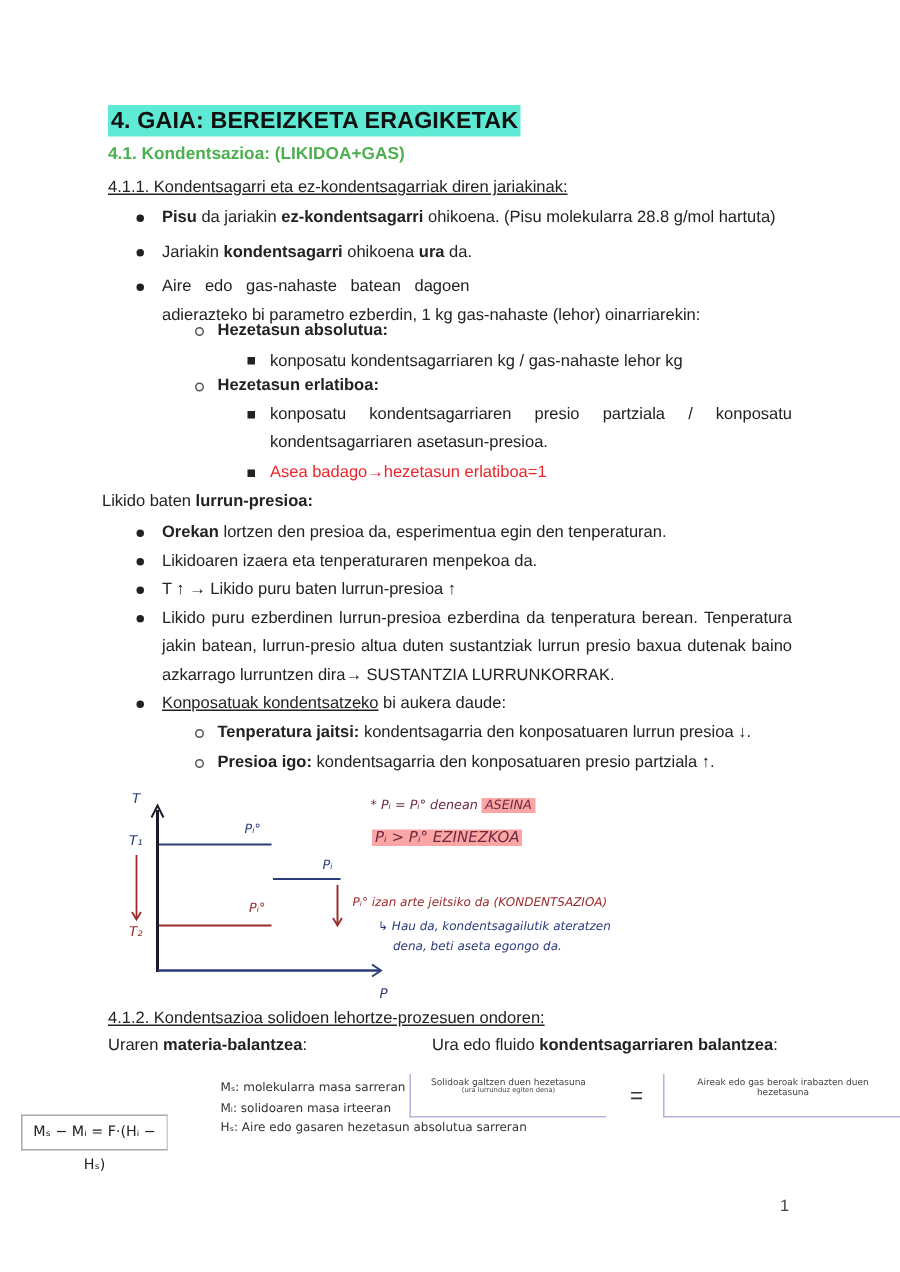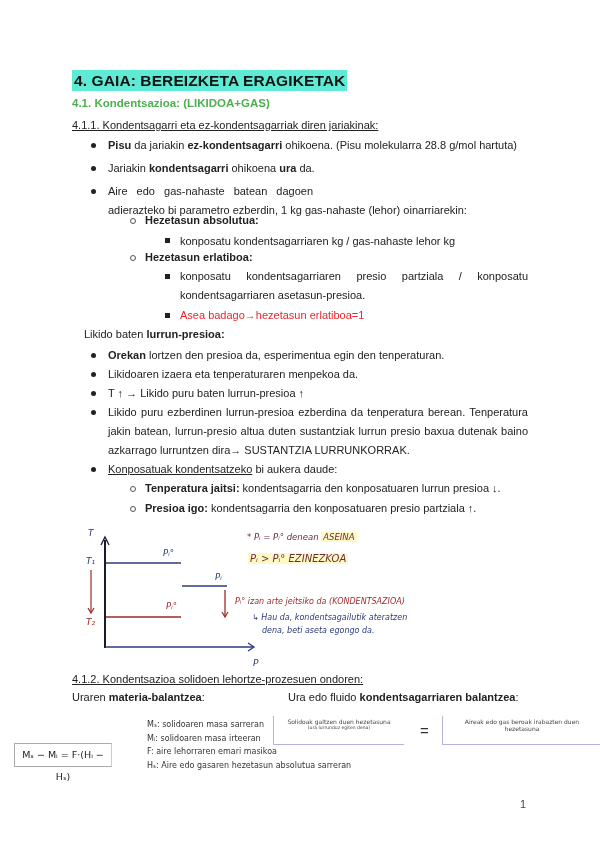--- a/index.html
+++ b/index.html
@@ -12,21 +12,21 @@
     .h3 { left: 72px; top: 119px; font-size: 11px; text-decoration: underline; text-align: right; }
     .line { position: absolute; font-size: 11px; line-height: 14px; white-space: nowrap; }
     .bullet { position: absolute; width: 5px; height: 5px; border-radius: 50%; background: #222; }
     .circle { position: absolute; width: 4px; height: 4px; border-radius: 50%; border: 1px solid #555; }
     .square { position: absolute; width: 5px; height: 5px; background: #222; }
     .u { text-decoration: underline; }
     .b { font-weight: bold; }
     .red { color: #e8262b; }
     .just { text-align: justify; text-align-last: justify; white-space: normal; }
     .hand { font-family: "DejaVu Sans", sans-serif; font-style: italic; }
-    .hl { background: #fef9c3; padding: 0 2px; }
+    .hl { background: #fca5a5; padding: 0 2px; }
     .box { position: absolute; border: 1px solid #b9b1d8; border-right: none; border-top: none;
       font-family: "DejaVu Sans", sans-serif; font-size: 6px; color: #444; text-align: center; }
     .defs { position: absolute; left: 147px; top: 718px; font-family: "DejaVu Sans", sans-serif;
       font-size: 8px; color: #333; line-height: 13.5px; }
     .formula { position: absolute; left: 14px; top: 743px; width: 96px; height: 22px;
       border: 1px solid #aaa; border-right: 1px solid #ccc; font-family: "DejaVu Sans", sans-serif;
       font-size: 9.5px; line-height: 22px; text-align: center; color: #222; }
   </style>
 </head>
 <body>
@@ -55,21 +55,21 @@
 <div class="line" style="left:180px;top:234px">konposatu kondentsagarriaren kg / gas-nahaste lehor kg</div>
 
 <span class="circle" style="left:130px;top:255px"></span>
 <div class="line b" style="left:145px;top:250px">Hezetasun erlatiboa:</div>
 <span class="square" style="left:165px;top:274px"></span>
 <div class="line just" style="left:180px;top:269px;width:348px">konposatu kondentsagarriaren presio partziala / konposatu</div>
 <div class="line" style="left:180px;top:288px">kondentsagarriaren asetasun-presioa.</div>
 <span class="square" style="left:165px;top:313px"></span>
 <div class="line red" style="left:180px;top:308px">Asea badago→hezetasun erlatiboa=1</div>
 
-<div class="line" style="left:84px;top:327px">
+<div class="line" style="left:68px;top:327px">
   <span>Likido baten </span><span class="b">lurrun-presioa:</span>
 </div>
 
 <span class="bullet" style="left:91px;top:353px"></span>
 <div class="line" style="left:108px;top:348px">
   <span class="b">Orekan</span><span> lortzen den presioa da, esperimentua egin den tenperaturan.</span>
 </div>
 <span class="bullet" style="left:91px;top:372px"></span>
 <div class="line" style="left:108px;top:367px">Likidoaren izaera eta tenperaturaren menpekoa da.</div>
 <span class="bullet" style="left:91px;top:391px"></span>
@@ -126,23 +126,22 @@
 <div class="line" style="left:72px;top:690px">
   <span>Uraren </span><span class="b">materia-balantzea</span><span>:</span>
 </div>
 <div class="line" style="left:288px;top:690px">
   <span>Ura edo fluido </span><span class="b">kondentsagarriaren balantzea</span><span>:</span>
 </div>
 
 <div class="formula">Mₛ − Mᵢ = F·(Hᵢ − Hₛ)</div>
 
 <div class="defs">
-  <div>Mₛ: solidoaren masa sarreran</div>
+  <div>Mₛ: molekularra masa sarreran</div>
   <div>Mᵢ: solidoaren masa irteeran</div>
-  <div>F: aire lehorraren emari masikoa</div>
   <div>Hₛ: Aire edo gasaren hezetasun absolutua sarreran</div>
 </div>
 
 <div class="box" style="left:273px;top:716px;width:130px;height:26px;padding-top:2px">
   <div>Solidoak galtzen duen hezetasuna</div>
   <div style="font-size:4.5px">(ura lurrunduz egiten dena)</div>
 </div>
 <div class="abs" style="left:420px;top:722px;font-size:15px;color:#333">=</div>
 <div class="box" style="left:442px;top:716px;width:158px;height:26px;padding-top:2px">
   <div>Aireak edo gas beroak irabazten duen</div>

